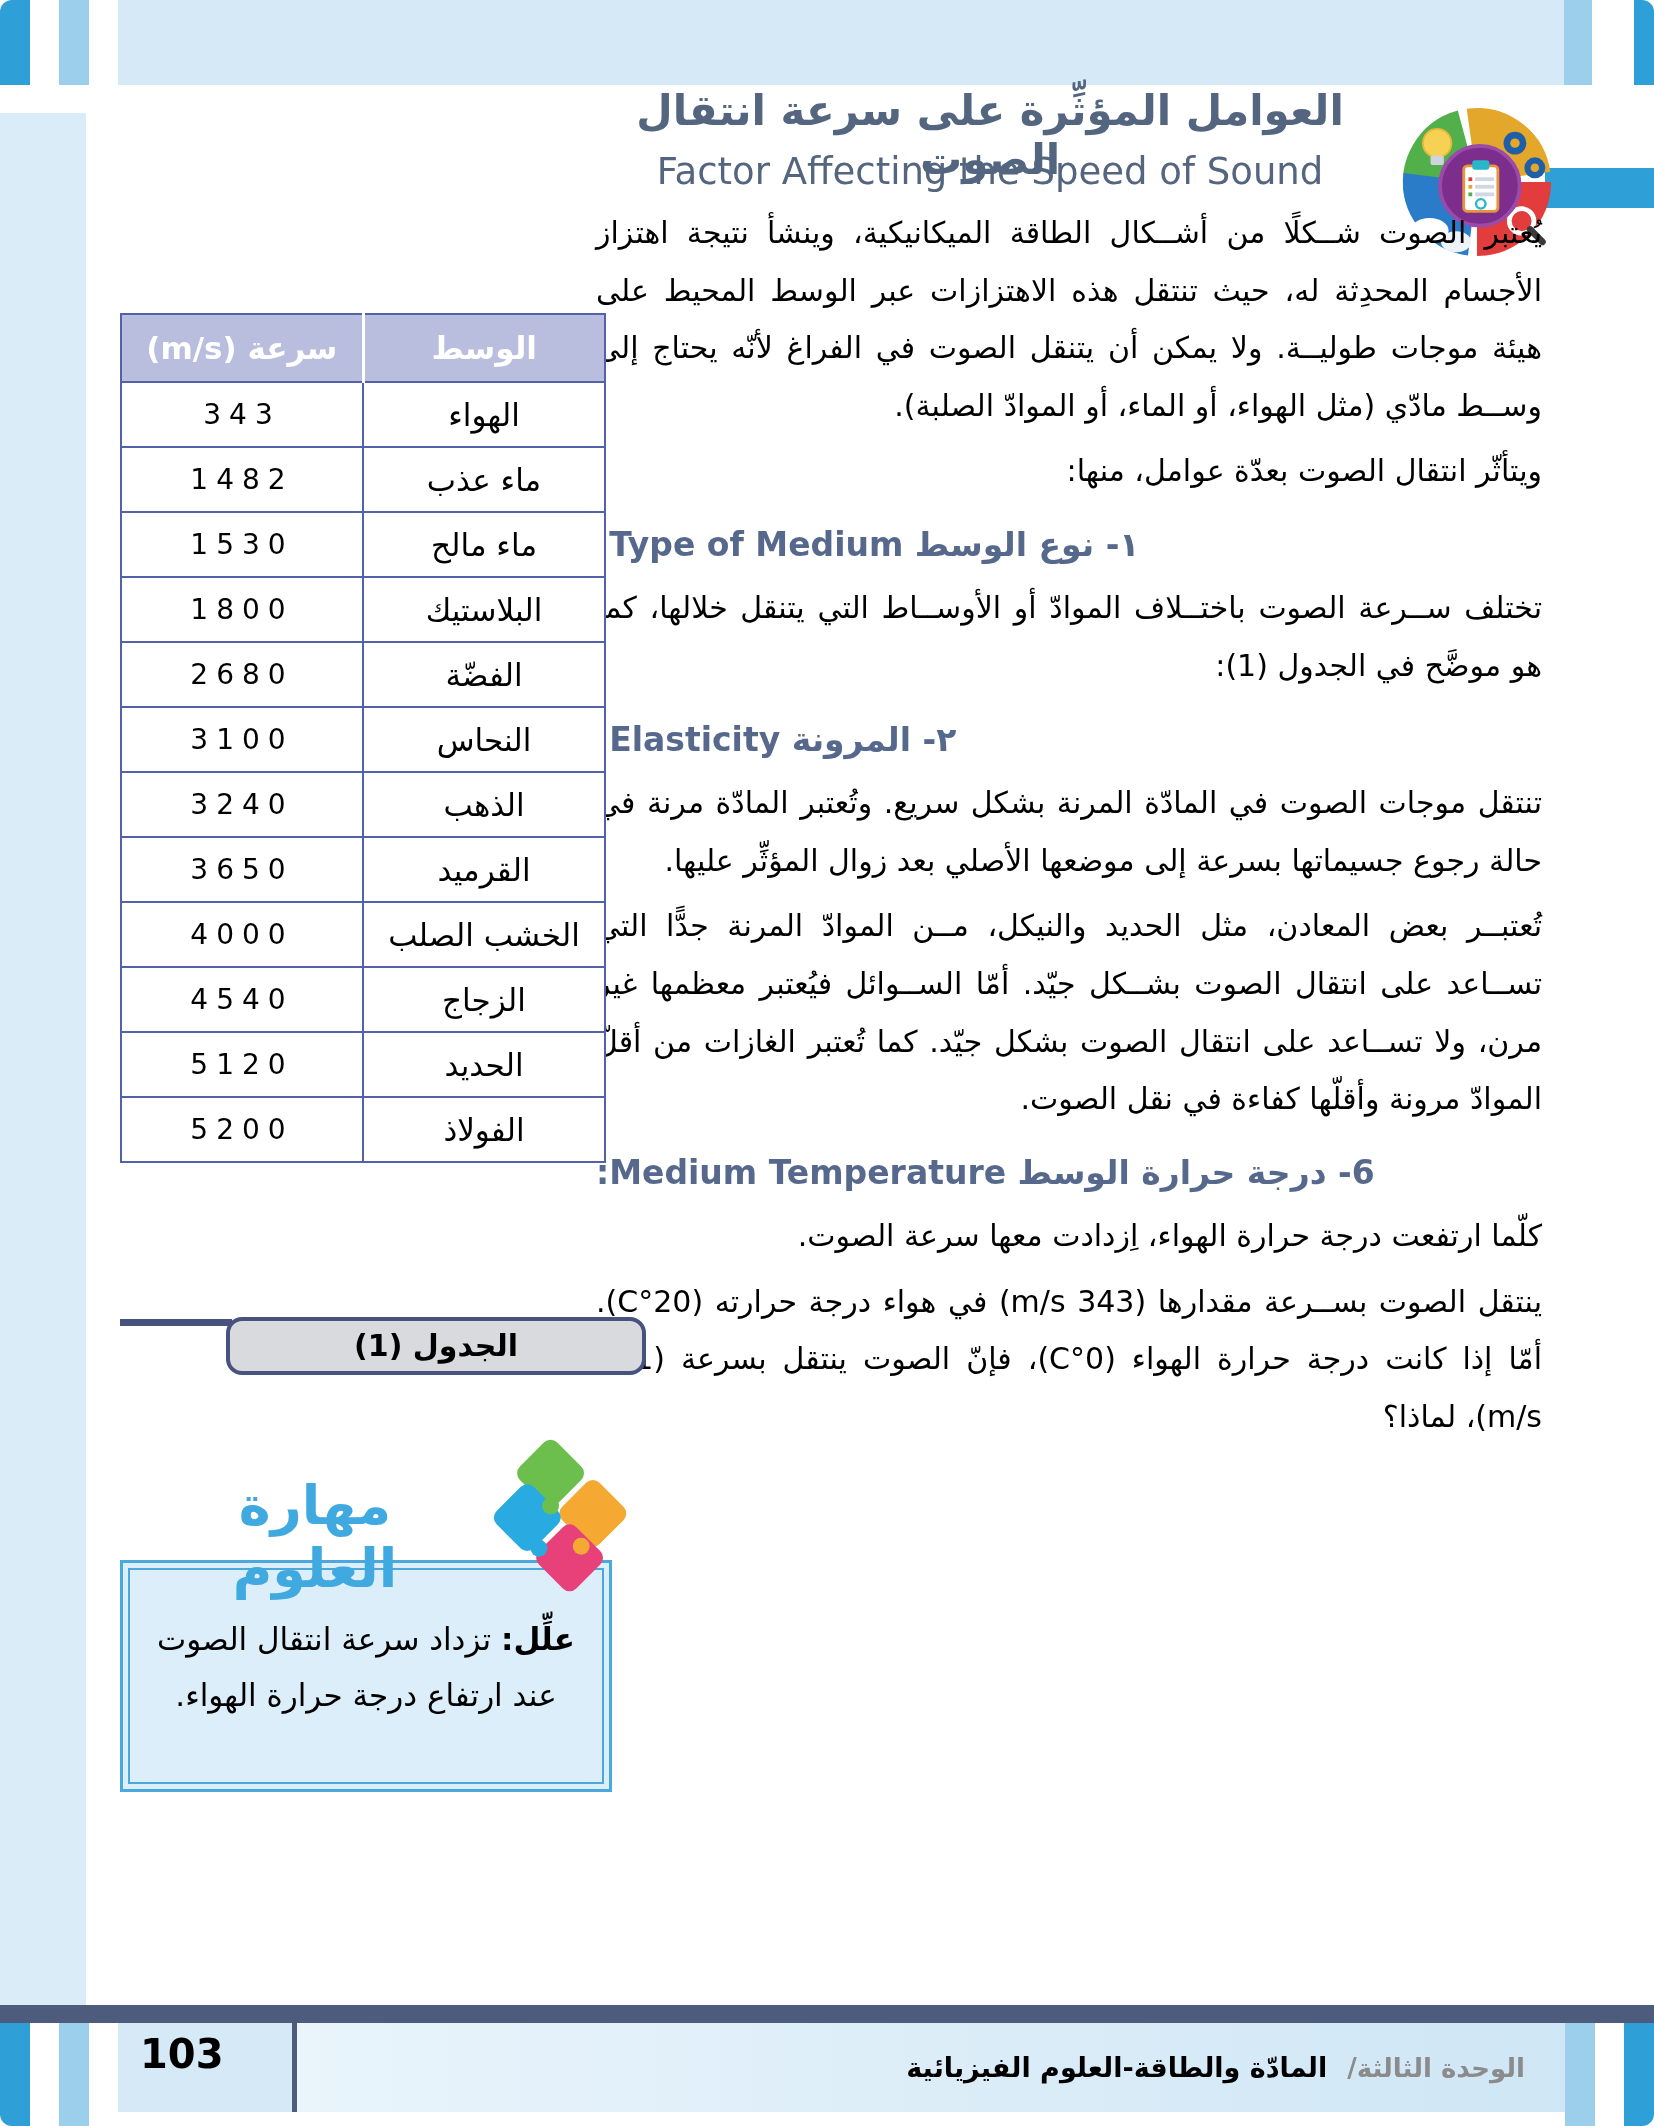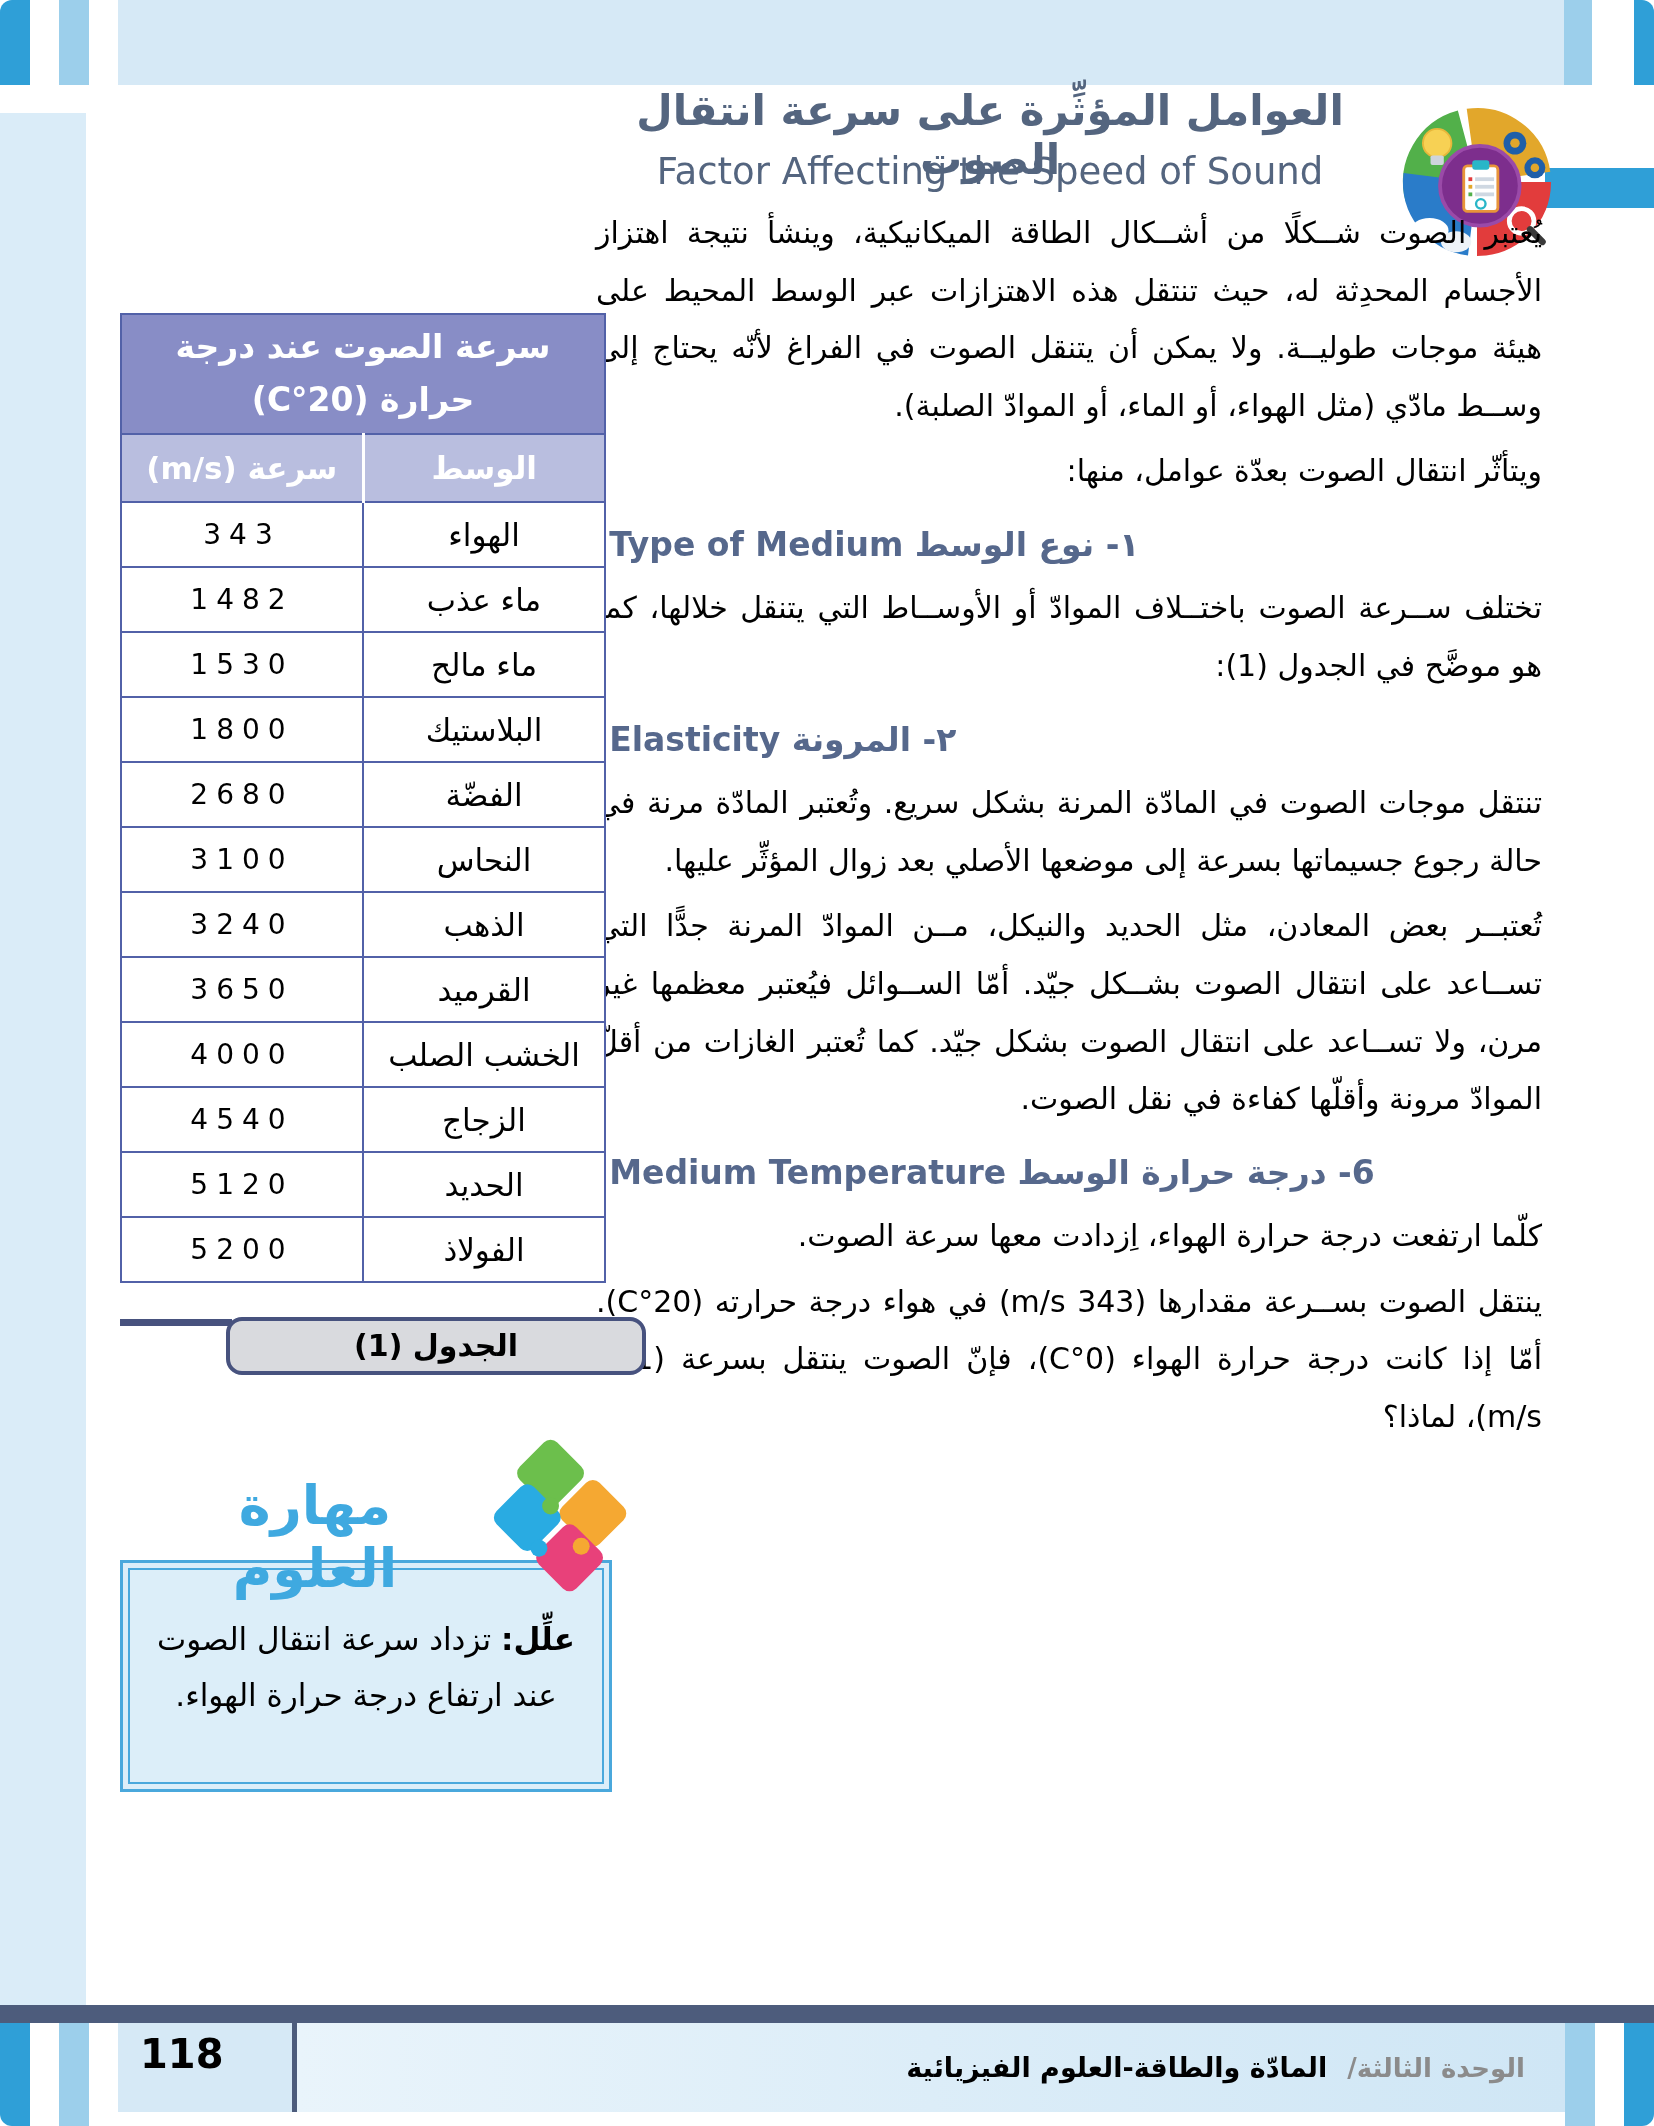--- a/index.html
+++ b/index.html
@@ -135,23 +135,20 @@
 
     <div class="sec-head">6- درجة حرارة الوسط  Medium Temperature:</div>
     <p>كلّما ارتفعت درجة حرارة الهواء، اِزدادت معها سرعة الصوت.</p>
     <p>ينتقل الصوت بســرعة مقدارها (343 m/s) في هواء درجة حرارته (20°C). أمّا إذا كانت درجة حرارة الهواء (0°C)، فإنّ الصوت ينتقل بسرعة (331 m/s)، لماذا؟</p>
   </div>
 
   <div class="tbl-wrap">
     <table class="media-table">
       <thead>
         <tr>
-            <th class="t-title" colspan="2">سرعة الصوت عند درجة حرارة (20°C)</th>
-          </tr>
-        <tr>
           <th class="t-col first">الوسط</th>
           <th class="t-col">سرعة (m/s)</th>
         </tr>
       </thead>
       <tbody>
         <tr>
             <td class="cell-medium">الهواء</td>
             <td class="cell-speed">343</td>
           </tr>
         <tr>
@@ -218,21 +215,21 @@
     <circle cx="70" cy="110" r="8" fill="#29abe2"></circle>
   </svg>
   <div class="skill-text">
     <b>علِّل:</b><span> تزداد سرعة انتقال الصوت عند ارتفاع درجة حرارة الهواء.</span>
   </div>
 
   <div class="foot-bar"></div>
   <div class="fbar l-dark"></div>
   <div class="fbar l-light"></div>
   <div class="page-panel">
-    <div class="page-num">118</div>
+    <div class="page-num">103</div>
   </div>
   <div class="foot-div"></div>
   <div class="unit-panel">
     <span class="prefix">الوحدة الثالثة/</span>
     <span class="name">المادّة والطاقة-العلوم الفيزيائية</span>
   </div>
   <div class="fbar r-light"></div>
   <div class="fbar r-dark"></div>
 
 </div>

